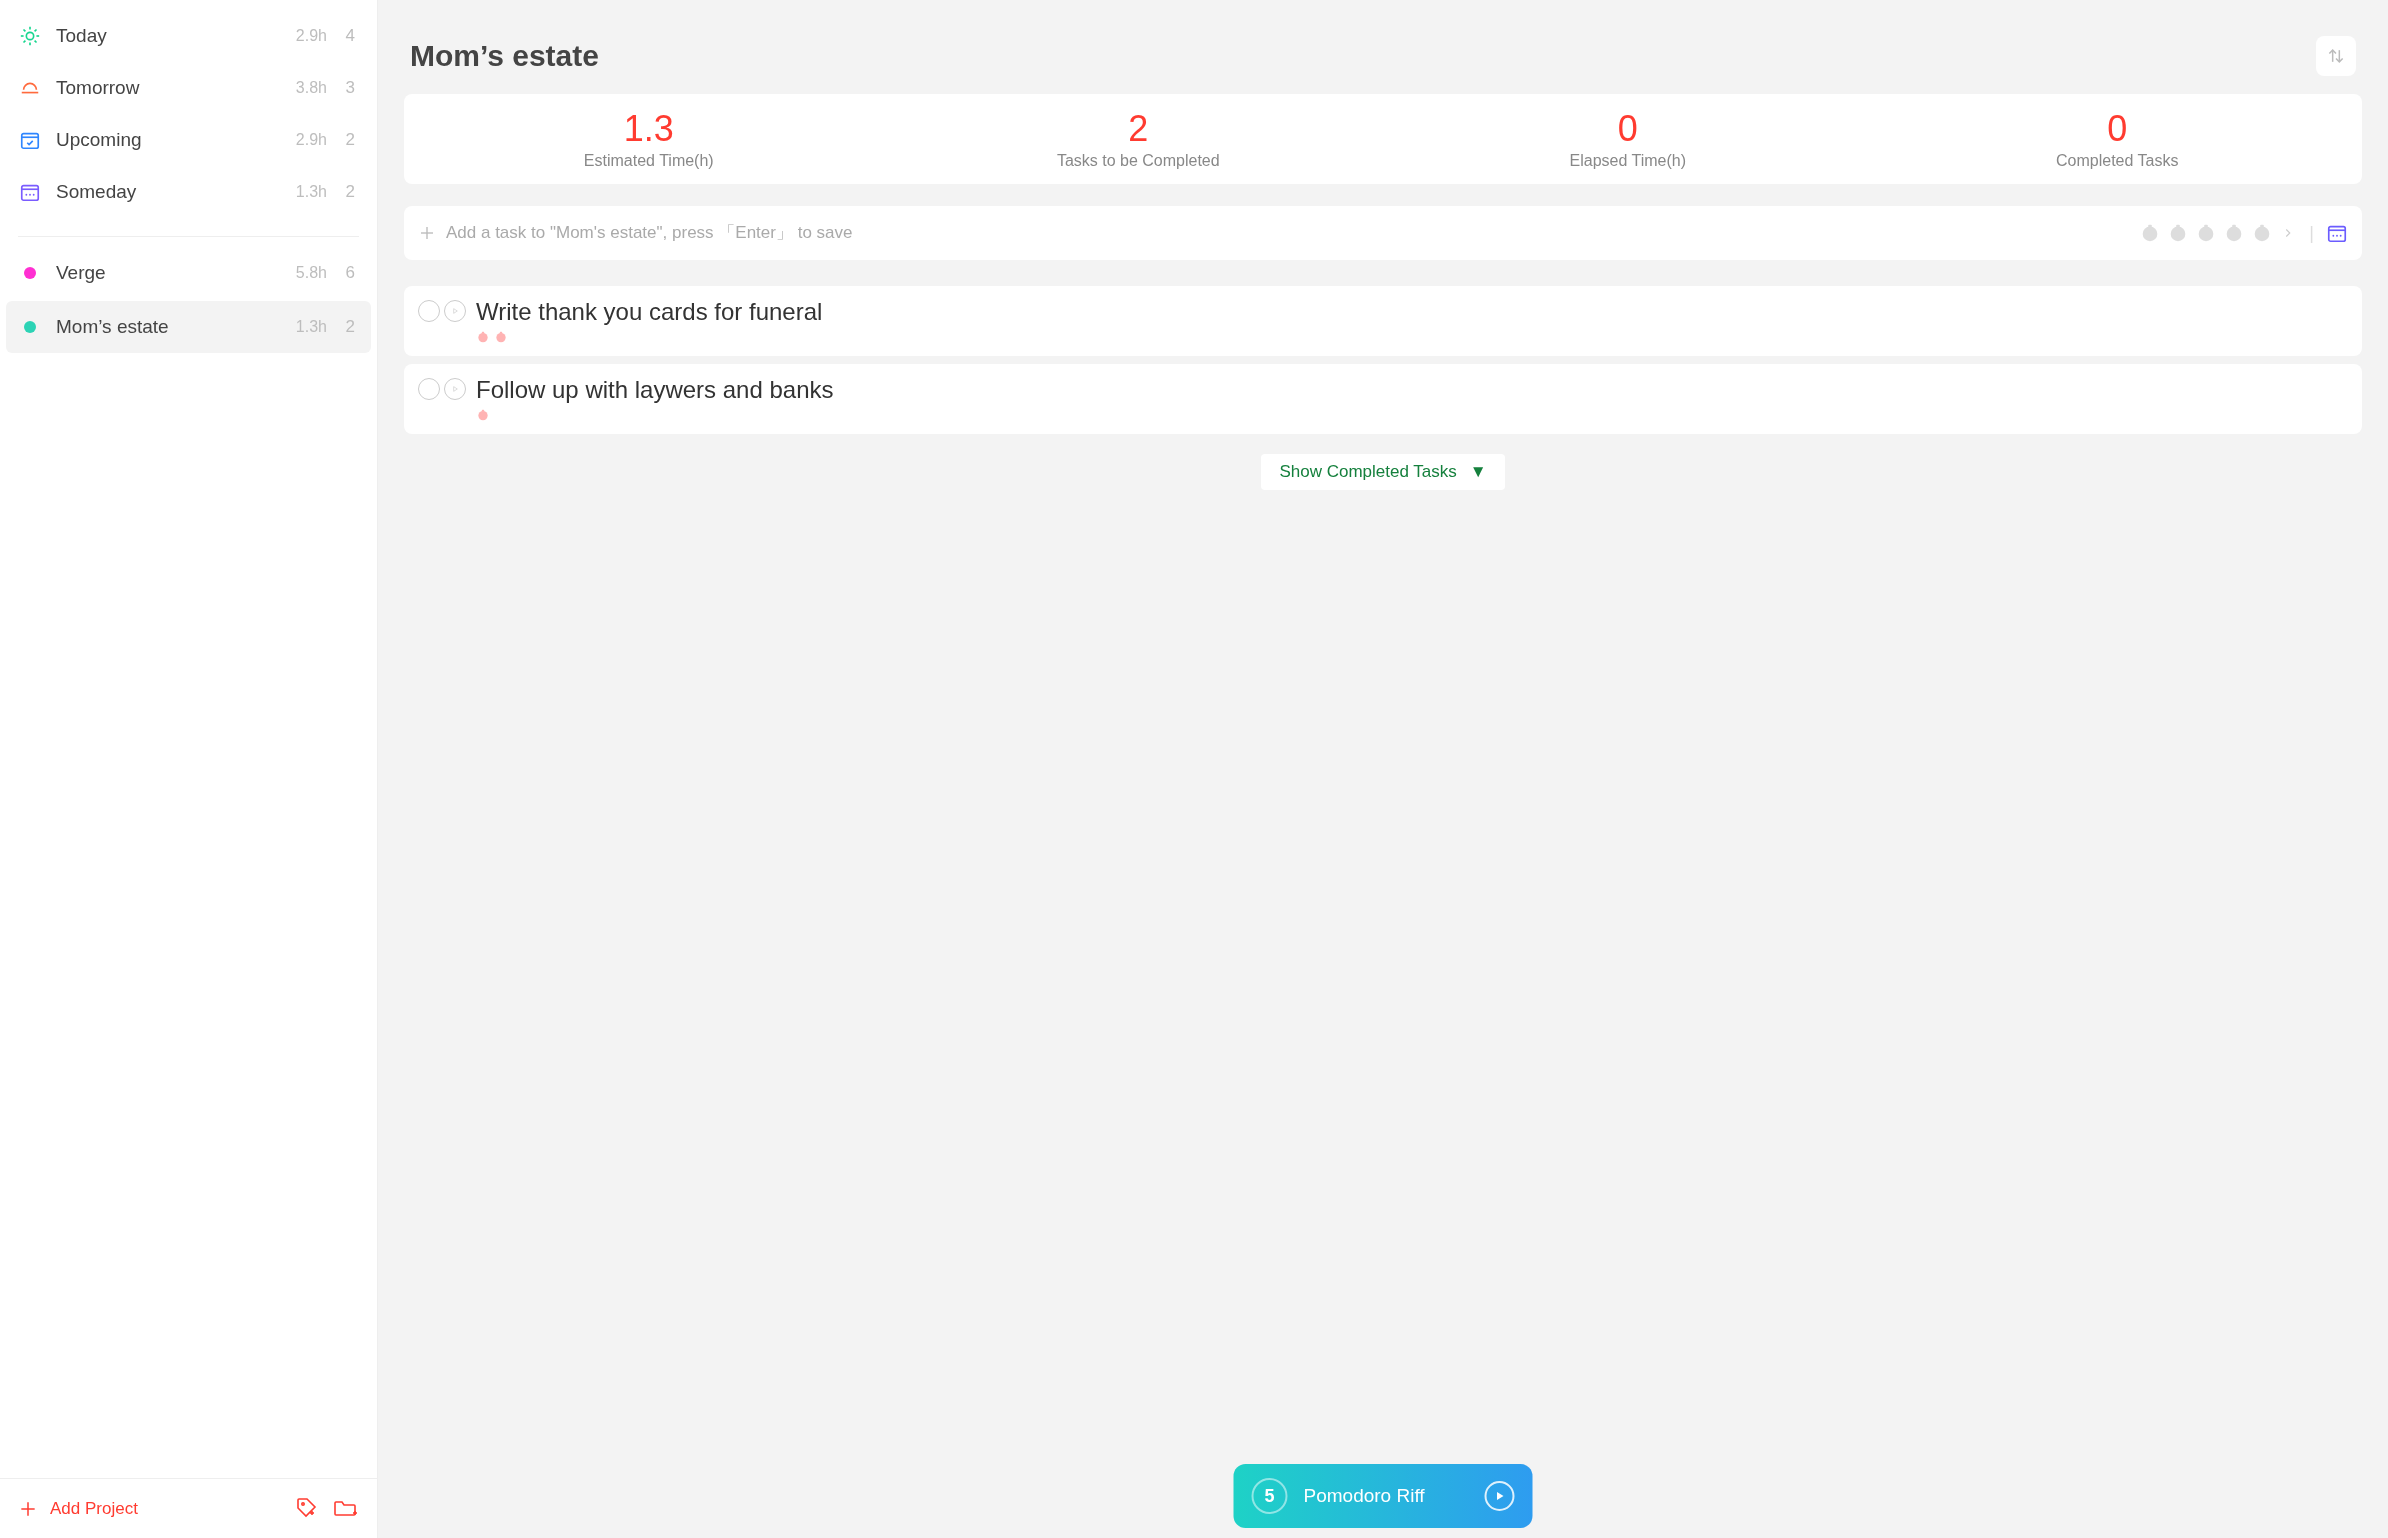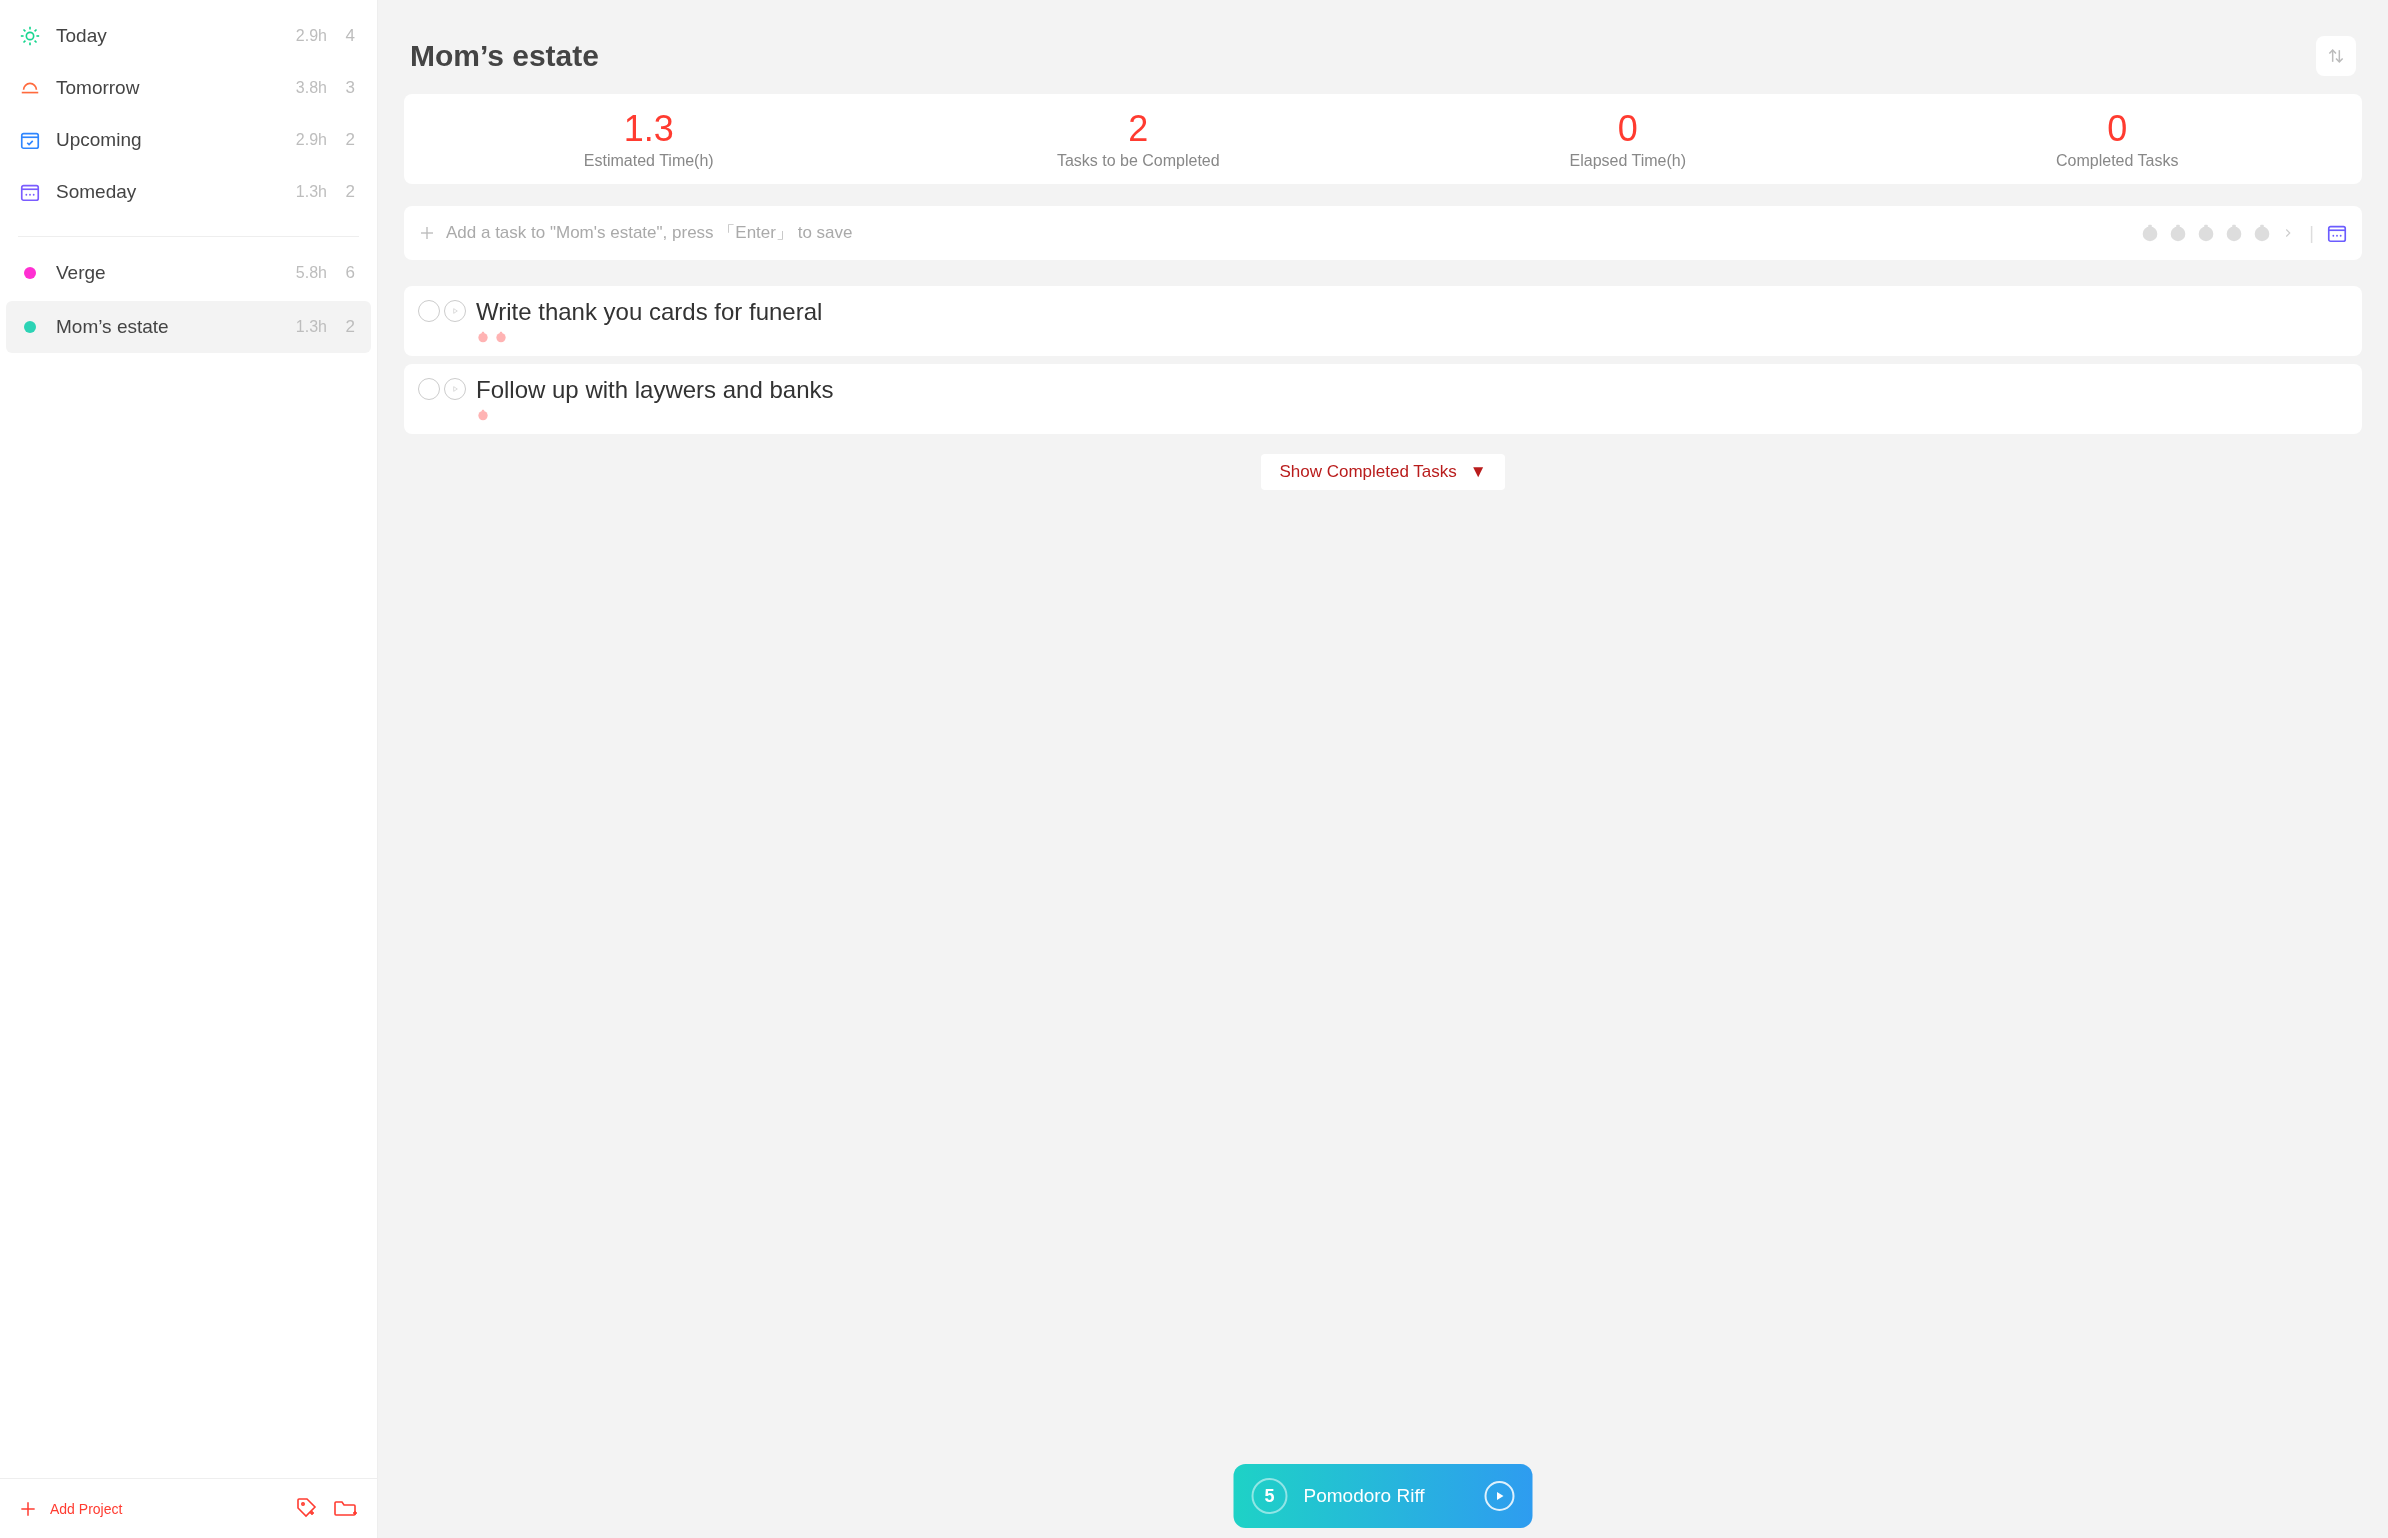--- a/index.html
+++ b/index.html
@@ -75,21 +75,21 @@
     padding: 0 18px;
     gap: 12px;
   }
   .add-project {
     display: flex;
     align-items: center;
     gap: 12px;
     color: #ff3b30;
     flex: 1;
     cursor: pointer;
-    font-size: 14px;
+    font-size: 17px;
   }
   .footer-icon {
     width: 26px; height: 26px;
     color: #ff3b30;
     cursor: pointer;
   }
 
   
   .main {
     flex: 1;
@@ -191,21 +191,21 @@
   .task-pomos .pomo-small {
     width: 14px; height: 14px; color: #ffb3b3;
   }
 
   .show-completed-wrap { margin-top: 20px; display: flex; justify-content: center; }
   .show-completed {
     background: #fff;
     border-radius: 4px;
     padding: 8px 18px;
     font-size: 17px;
-    color: #b91c1c;
+    color: #15803d;
     display: flex; align-items: center; gap: 13px;
     cursor: pointer;
   }
 
   .pomodoro-bar {
     position: absolute;
     bottom: 10px;
     left: 50%;
     transform: translateX(-50%);
     width: 299px;

